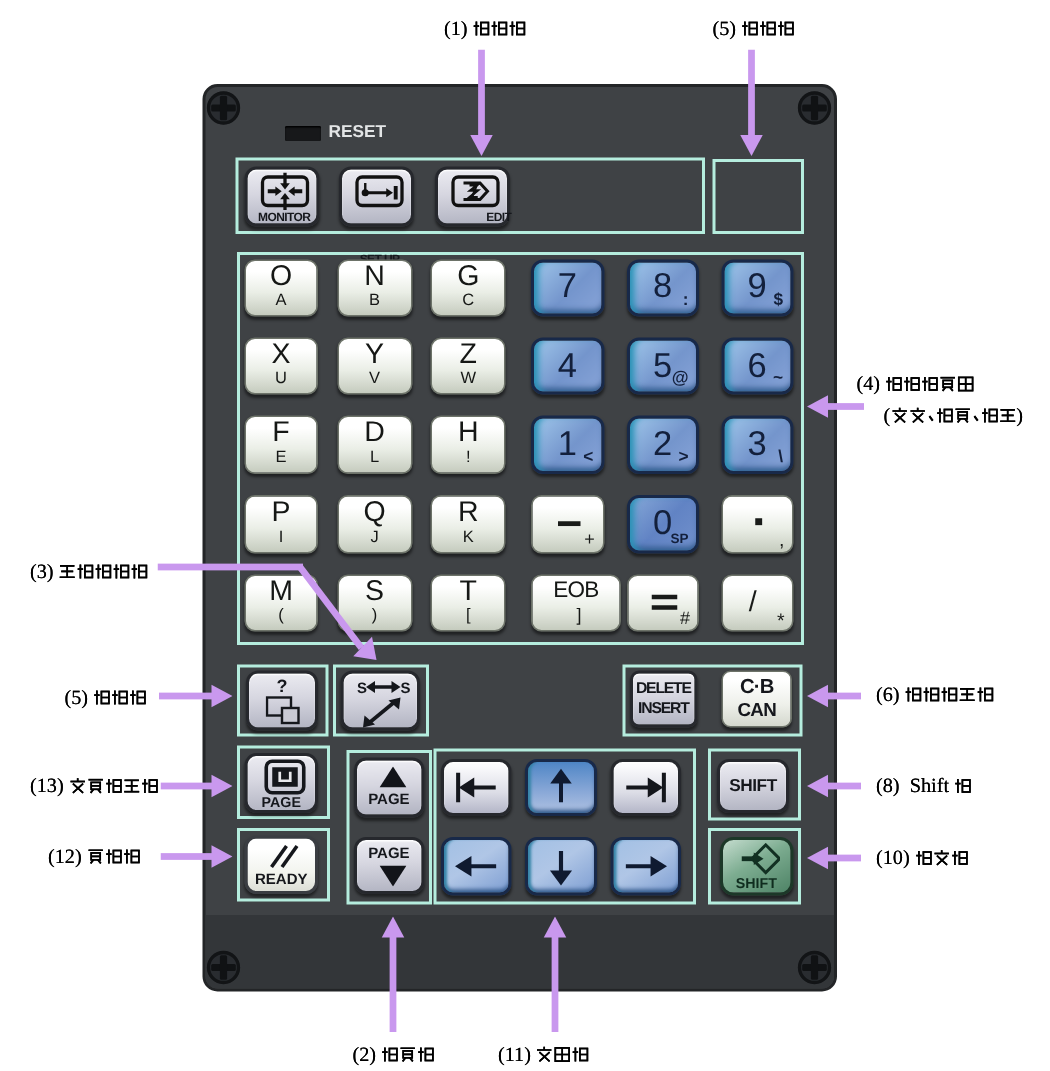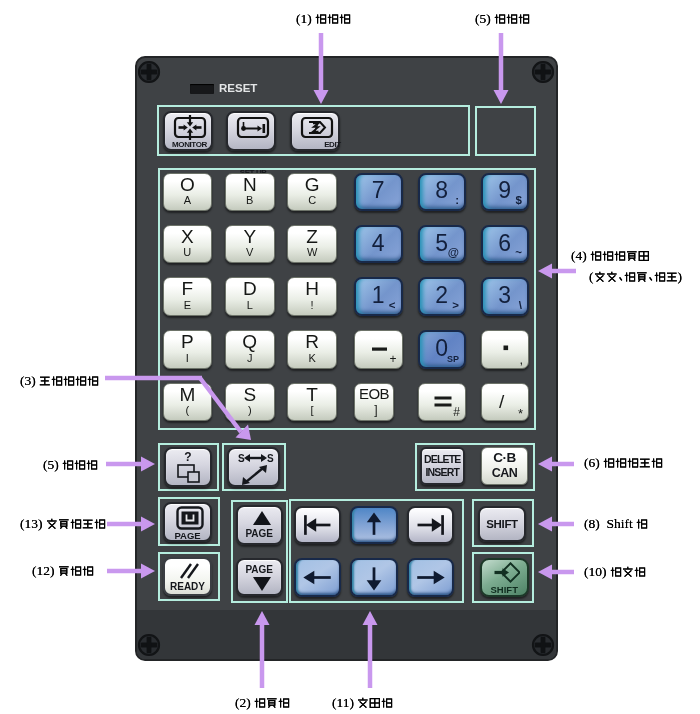--- a/index.html
+++ b/index.html
@@ -287,21 +287,21 @@
 <div class="key wkey" style="left:225.0px;top:382.5px;width:49.5px;height:38.5px;">
 <div class="abs" style="left:0;top:0;width:100%;text-align:center;font-size:19px;color:#151715;line-height:21px;">S</div>
 <div class="abs" style="left:0;top:20.5px;width:100%;text-align:center;font-size:11px;color:#151715;line-height:13px;">)</div>
     </div>
 
 <div class="key wkey" style="left:287.4px;top:382.5px;width:49.5px;height:38.5px;">
 <div class="abs" style="left:0;top:0;width:100%;text-align:center;font-size:19px;color:#151715;line-height:21px;">T</div>
 <div class="abs" style="left:0;top:20.5px;width:100%;text-align:center;font-size:11px;color:#151715;line-height:13px;">[</div>
     </div>
 
-<div class="key wkey" style="left:354.0px;top:382.5px;width:40px;height:38.5px;">
+<div class="key wkey" style="left:354.0px;top:382.5px;width:60px;height:38.5px;">
 <div class="abs" style="left:0;top:2px;width:100%;text-align:center;font-size:15px;color:#151715;line-height:15px;letter-spacing:-0.5px;">EOB</div>
 <div class="abs" style="left:2px;top:19px;width:100%;text-align:center;font-size:12px;color:#151715;">]</div>
     </div>
 
 <div class="key wkey" style="left:417.5px;top:382.5px;width:48.5px;height:38.5px;">
       <svg class="abs" style="left:0;top:0;" width="48.5" height="38.5" viewBox="0 0 48.5 38.5">
         <rect x="15.5" y="12.5" width="17" height="3" fill="#191b19"></rect>
         <rect x="15.5" y="19.5" width="17" height="3" fill="#191b19"></rect>
       </svg>
 <div class="abs" style="right:5px;bottom:2.5px;font-size:12px;color:#191b19;line-height:11px;">#</div>

